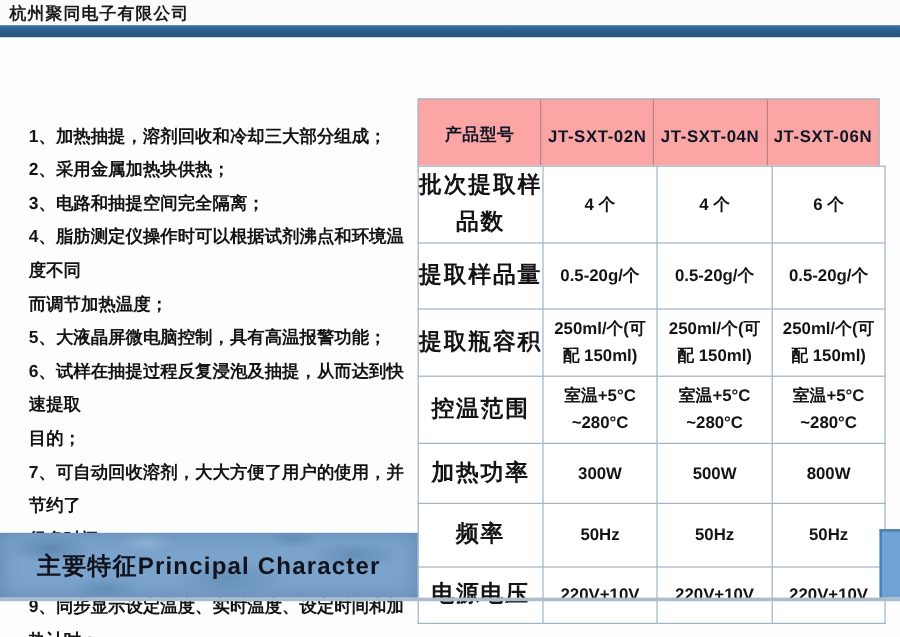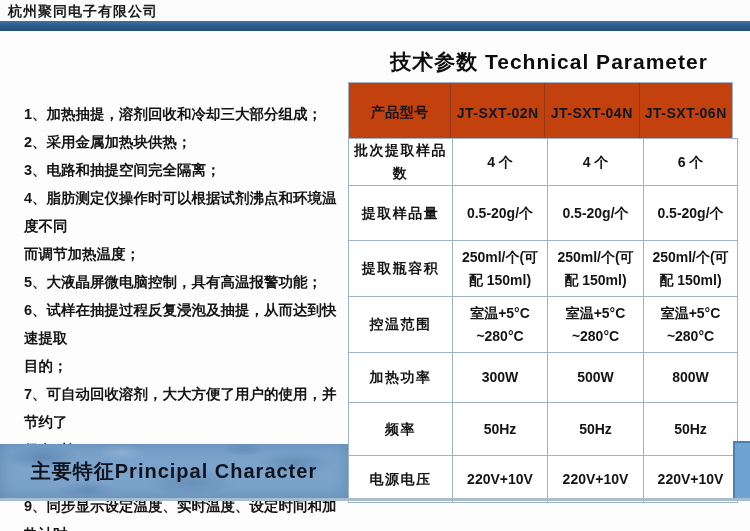--- a/index.html
+++ b/index.html
@@ -33,61 +33,60 @@
       radial-gradient(ellipse 60px 18px at 85% 35%, rgba(39,85,126,.26), transparent 65%),
       radial-gradient(ellipse 36px 12px at 70% 10%, rgba(39,85,126,.20), transparent 60%),
       radial-gradient(ellipse 48px 16px at 25% 85%, rgba(39,85,126,.22), transparent 60%);
     box-shadow:inset 0 0 16px rgba(30,70,110,.28);
     display:flex;align-items:center;justify-content:center;box-sizing:border-box;
   }
   .banner-label{font-size:20px;font-weight:bold;letter-spacing:1px;color:#10131c;}
   
   .spec-head{
     position:absolute;left:348px;top:82px;width:385px;height:62px;
-    background:#c2410c;display:flex;
+    background:#fca5a5;display:flex;
     border:1px solid #9db4c8;box-sizing:border-box;
   }
   .spec-head .hcell{
     display:flex;align-items:center;justify-content:center;
     font-size:14px;font-weight:bold;color:#0d1726;letter-spacing:.5px;
     border-right:1px solid rgba(20,40,70,.28);box-sizing:border-box;
   }
   .spec-head .hcell:last-child{border-right:none;}
   .hc0{width:103px;font-size:14.5px;letter-spacing:2px;}
   .hc1{width:94px;} .hc2{width:95px;} .hc3{width:93px;}
   
   .spec-table{
     position:absolute;left:348px;top:138px;border-collapse:collapse;table-layout:fixed;
     background:#fff;
   }
   .spec-table td{
     border:1px solid #9db4c8;text-align:center;vertical-align:middle;
     font-size:14px;font-weight:bold;color:#141414;padding:0;
     white-space:pre-line;line-height:1.65;
   }
-  .spec-table td.label{font-size:14px;letter-spacing:1.5px;}
+  .spec-table td.label{font-size:19px;letter-spacing:1.5px;}
   .cw0{width:103px;} .cw1{width:94px;} .cw2{width:95px;} .cw3{width:93px;}
   .r1{height:45px;} .r2{height:55px;} .r3{height:56px;} .r4{height:56px;}
   .r5{height:50px;margin-top:16px;} .r6{height:53px;} .r7{height:47px;}
   
   .corner-rect{position:absolute;right:0;top:441px;width:17px;height:57px;
     background:#6fa2d5;border-top:2px solid #4d7fb0;border-left:2px solid #4d7fb0;box-sizing:border-box;}
   .bottom-line{position:absolute;top:498px;left:0;width:750px;height:3px;background:#aabdcd;}
 </style>
 </head>
 <body>
 
 <div class="page">
 
   <div class="topbar">
     <span class="company">杭州聚同电子有限公司</span>
   </div>
   <div class="navy-bar"></div>
 
-  <div class="doc-title">技术参数 Technical Parameter</div>
 
   <div class="features">
     <div class="feature-item">1、加热抽提，溶剂回收和冷却三大部分组成；</div>
     <div class="feature-item">2、采用金属加热块供热；</div>
     <div class="feature-item">3、电路和抽提空间完全隔离；</div>
     <div class="feature-item">4、脂肪测定仪操作时可以根据试剂沸点和环境温度不同
 而调节加热温度；</div>
     <div class="feature-item">5、大液晶屏微电脑控制，具有高温报警功能；</div>
     <div class="feature-item">6、试样在抽提过程反复浸泡及抽提，从而达到快速提取
 目的；</div>

